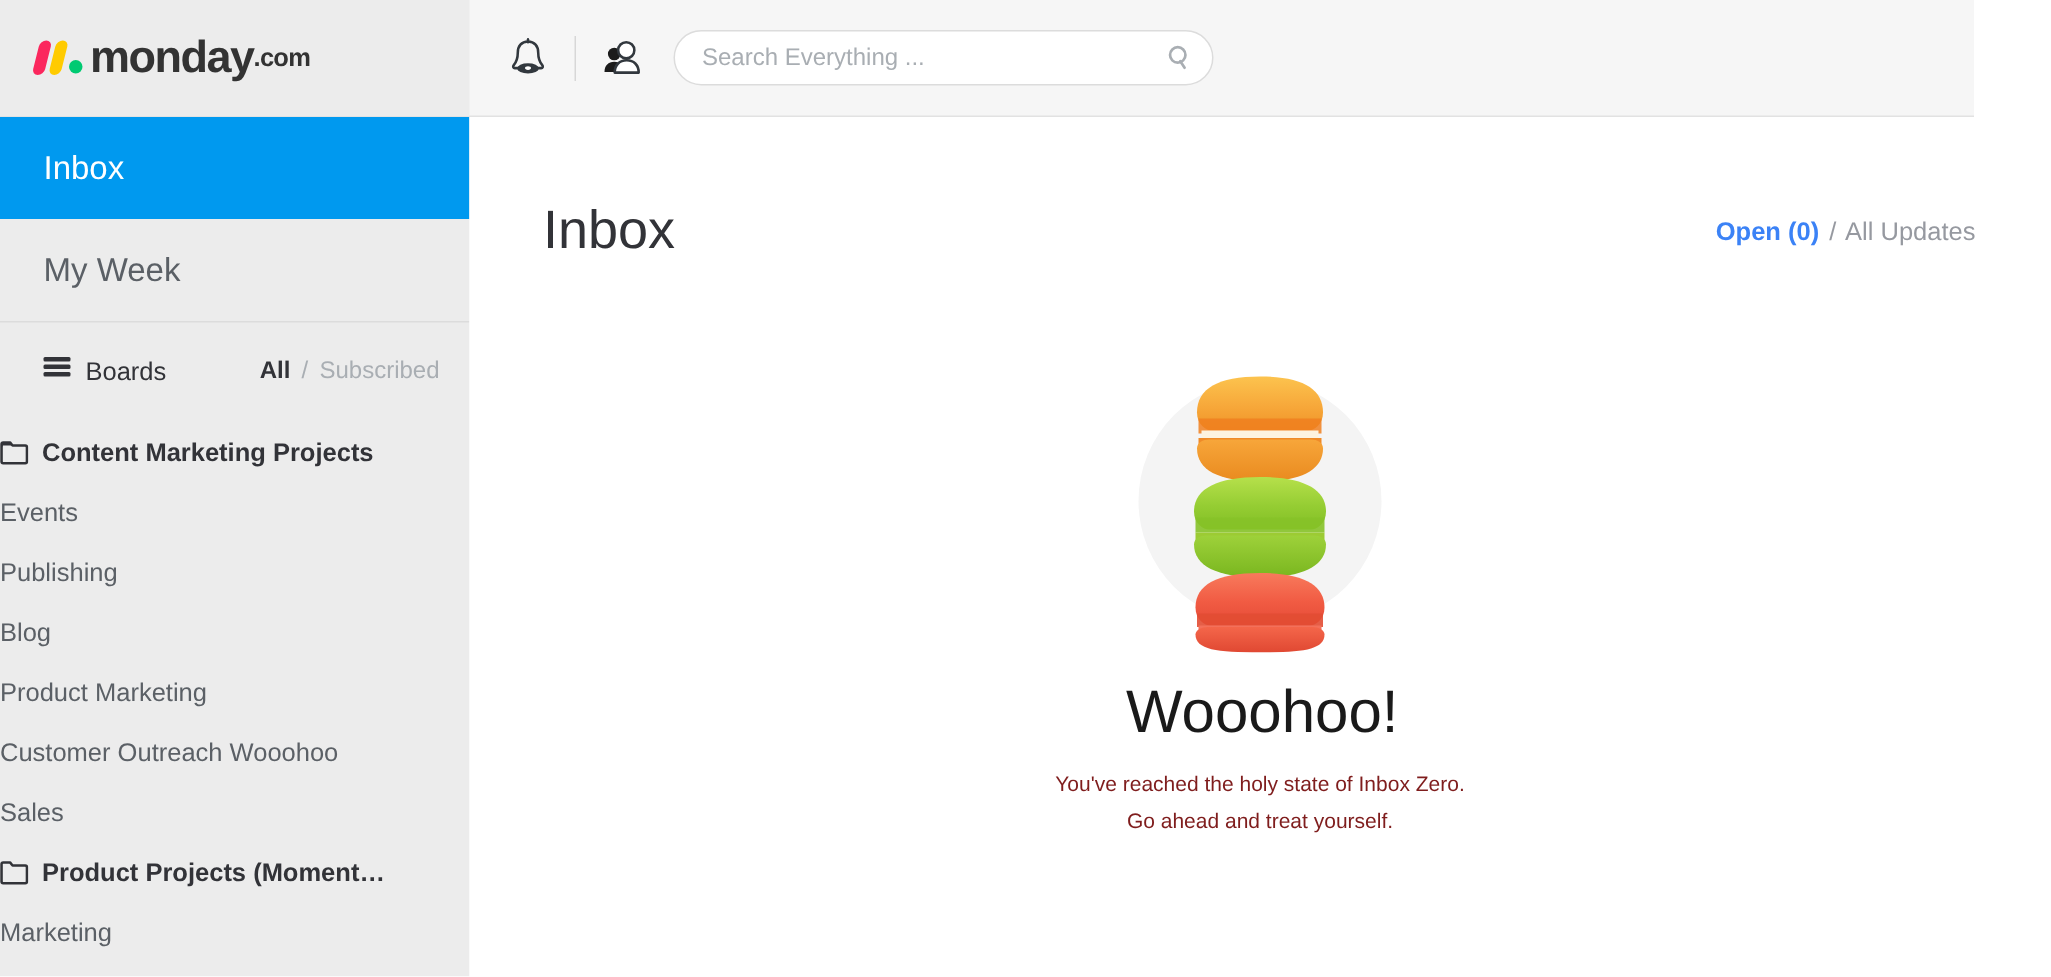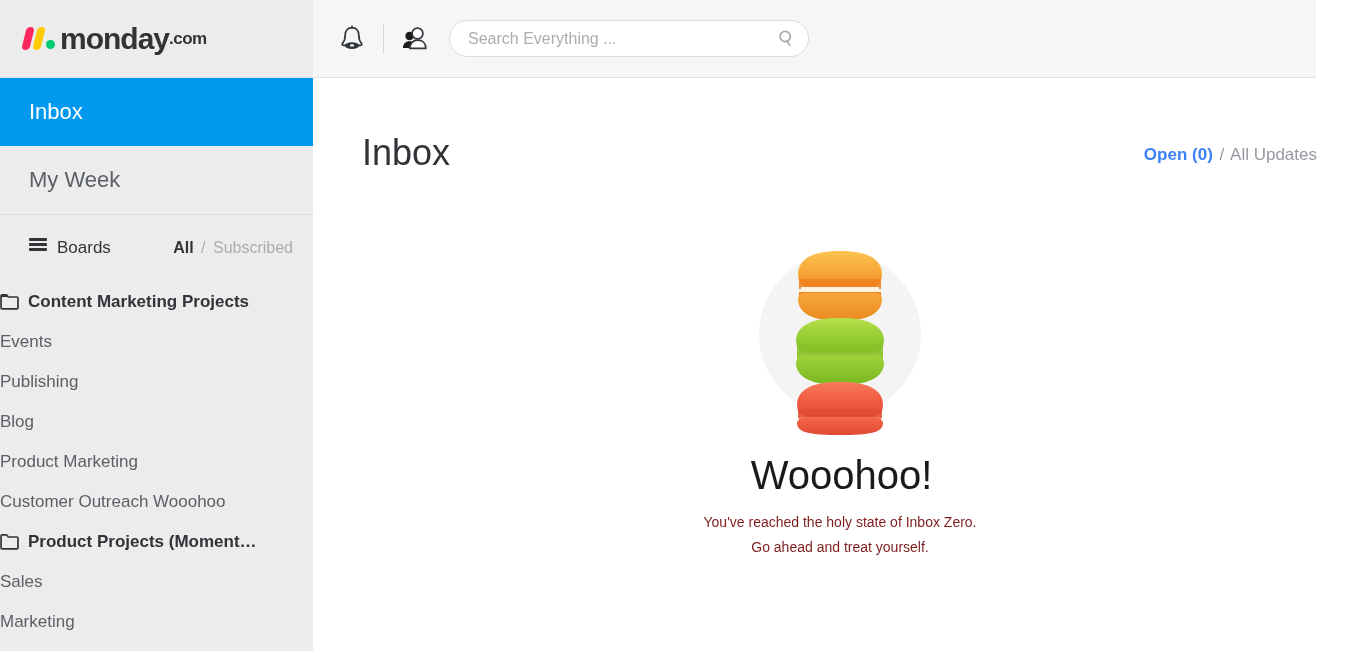--- a/index.html
+++ b/index.html
@@ -413,29 +413,29 @@
       </div>
 
       <div class="board-row">
         <span class="board-label">Product Marketing</span>
       </div>
 
       <div class="board-row">
         <span class="board-label">Customer Outreach Wooohoo</span>
       </div>
 
+      <div class="board-row">
+        <span class="board-label">Sales</span>
+      </div>
+
       <div class="board-row folder">
         <svg class="folder-icon" viewBox="0 0 20 17">
           <path d="M1 2.2 C1 1.5 1.5 1 2.2 1 L7 1 L8.8 3.2 L17.8 3.2 C18.5 3.2 19 3.7 19 4.4 L19 14.6 C19 15.3 18.5 15.8 17.8 15.8 L2.2 15.8 C1.5 15.8 1 15.3 1 14.6 Z" fill="none" stroke="#323338" stroke-width="1.8" stroke-linejoin="round"></path>
         </svg>
         <span class="board-label">Product Projects (Momentu…</span>
-      </div>
-
-      <div class="board-row">
-        <span class="board-label">Sales</span>
       </div>
 
       <div class="board-row">
         <span class="board-label">Marketing</span>
       </div>
 
     </div>
   </div>
 
   <div class="main">

